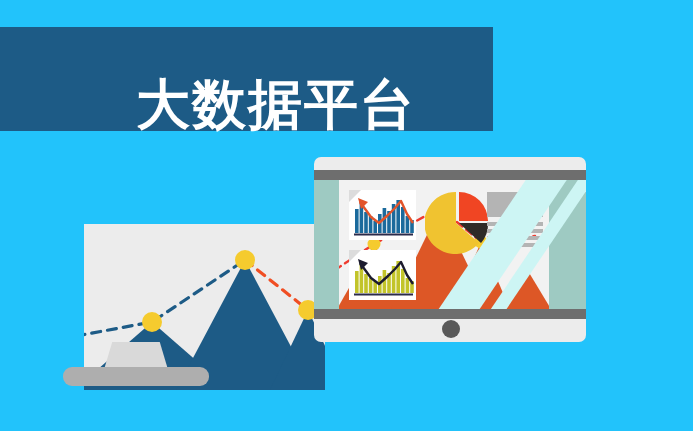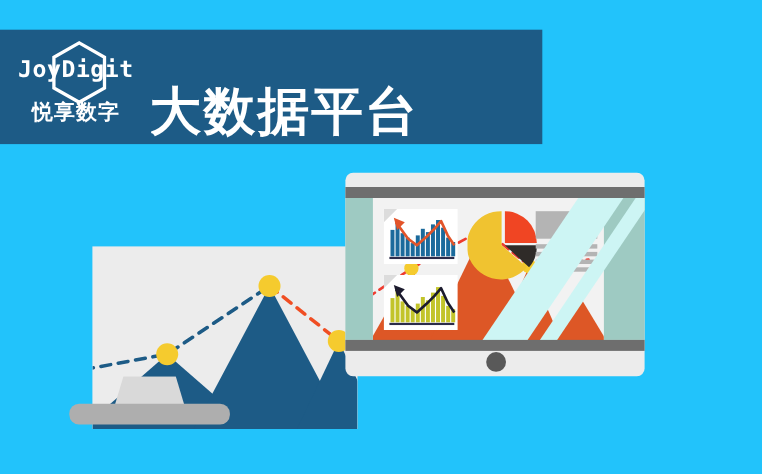--- a/index.html
+++ b/index.html
@@ -30,21 +30,21 @@
     line-height:1;
   }
   .logo-cn{
     position:absolute;left:0;top:58px;width:110px;
     text-align:center;color:#ffffff;
     font-size:19px;font-weight:bold;letter-spacing:1px;
     line-height:1;
   }
   .banner-title{
     position:absolute;left:136px;top:50px;
-    color:#ffffff;font-size:47px;font-weight:bold;
+    color:#ffffff;font-size:54px;font-weight:bold;
     letter-spacing:2px;line-height:1;white-space:nowrap;
   }
 
   
   .left-panel{
     position:absolute;left:84px;top:224px;width:241px;height:166px;
     background:#ececec;overflow:hidden;
   }
   .left-panel svg{display:block;}
 
@@ -95,27 +95,20 @@
 
   .mountain-svg{position:absolute;left:0;top:0;}
 </style>
 </head>
 <body>
 
 <div id="stage">
 
   <div class="banner">
 
-    <div class="logo-wrap">
-      <svg class="hexmark" viewBox="0 0 52 58">
-        <polygon points="26,2 49,15 49,43 26,56 3,43 3,15" fill="none" stroke="#ffffff" stroke-width="3"></polygon>
-      </svg>
-      <div class="logo-text">JoyDigit</div>
-      <div class="logo-cn">悦享数字</div>
-    </div>
 
     <div class="banner-title">大数据平台</div>
   </div>
 
   <div class="left-panel">
     <svg width="241" height="166" viewBox="0 0 241 166">
 
       <polygon points="-10,166 68,98 146,166" fill="#1d5b86"></polygon>
       <polygon points="92,166 161,36 230,166" fill="#1d5b86"></polygon>
       <polygon points="186,166 224,86 262,166" fill="#1d5b86"></polygon>

